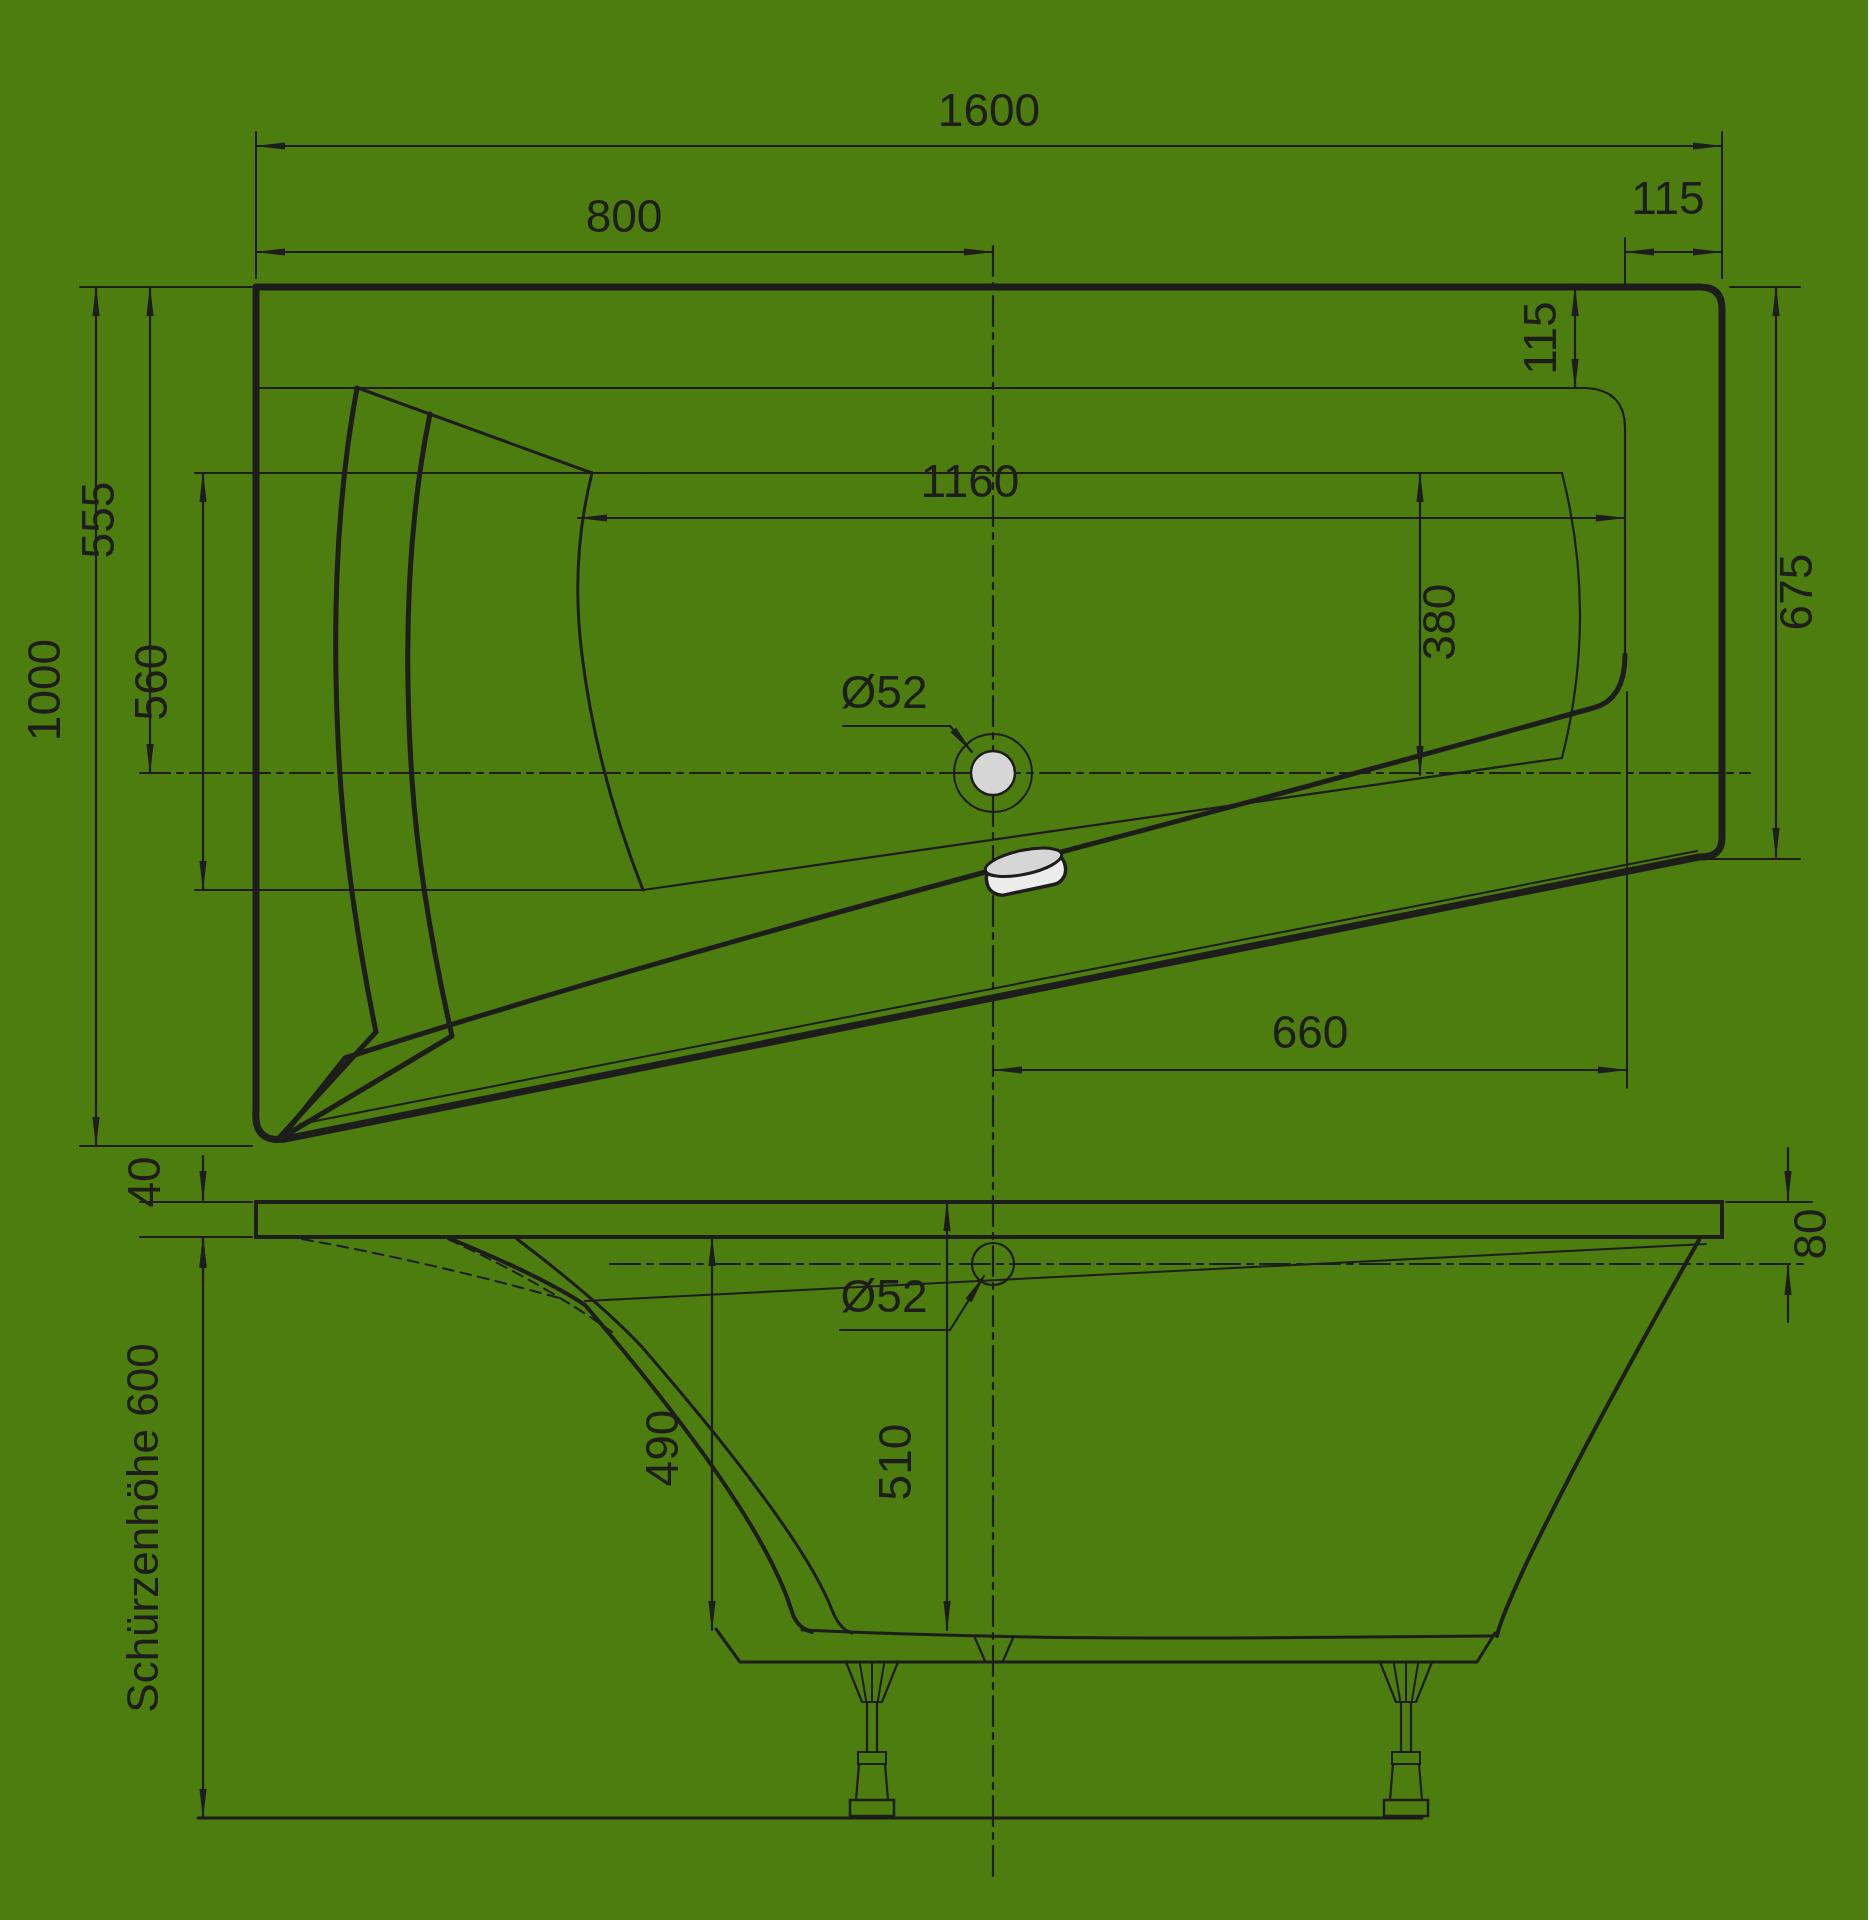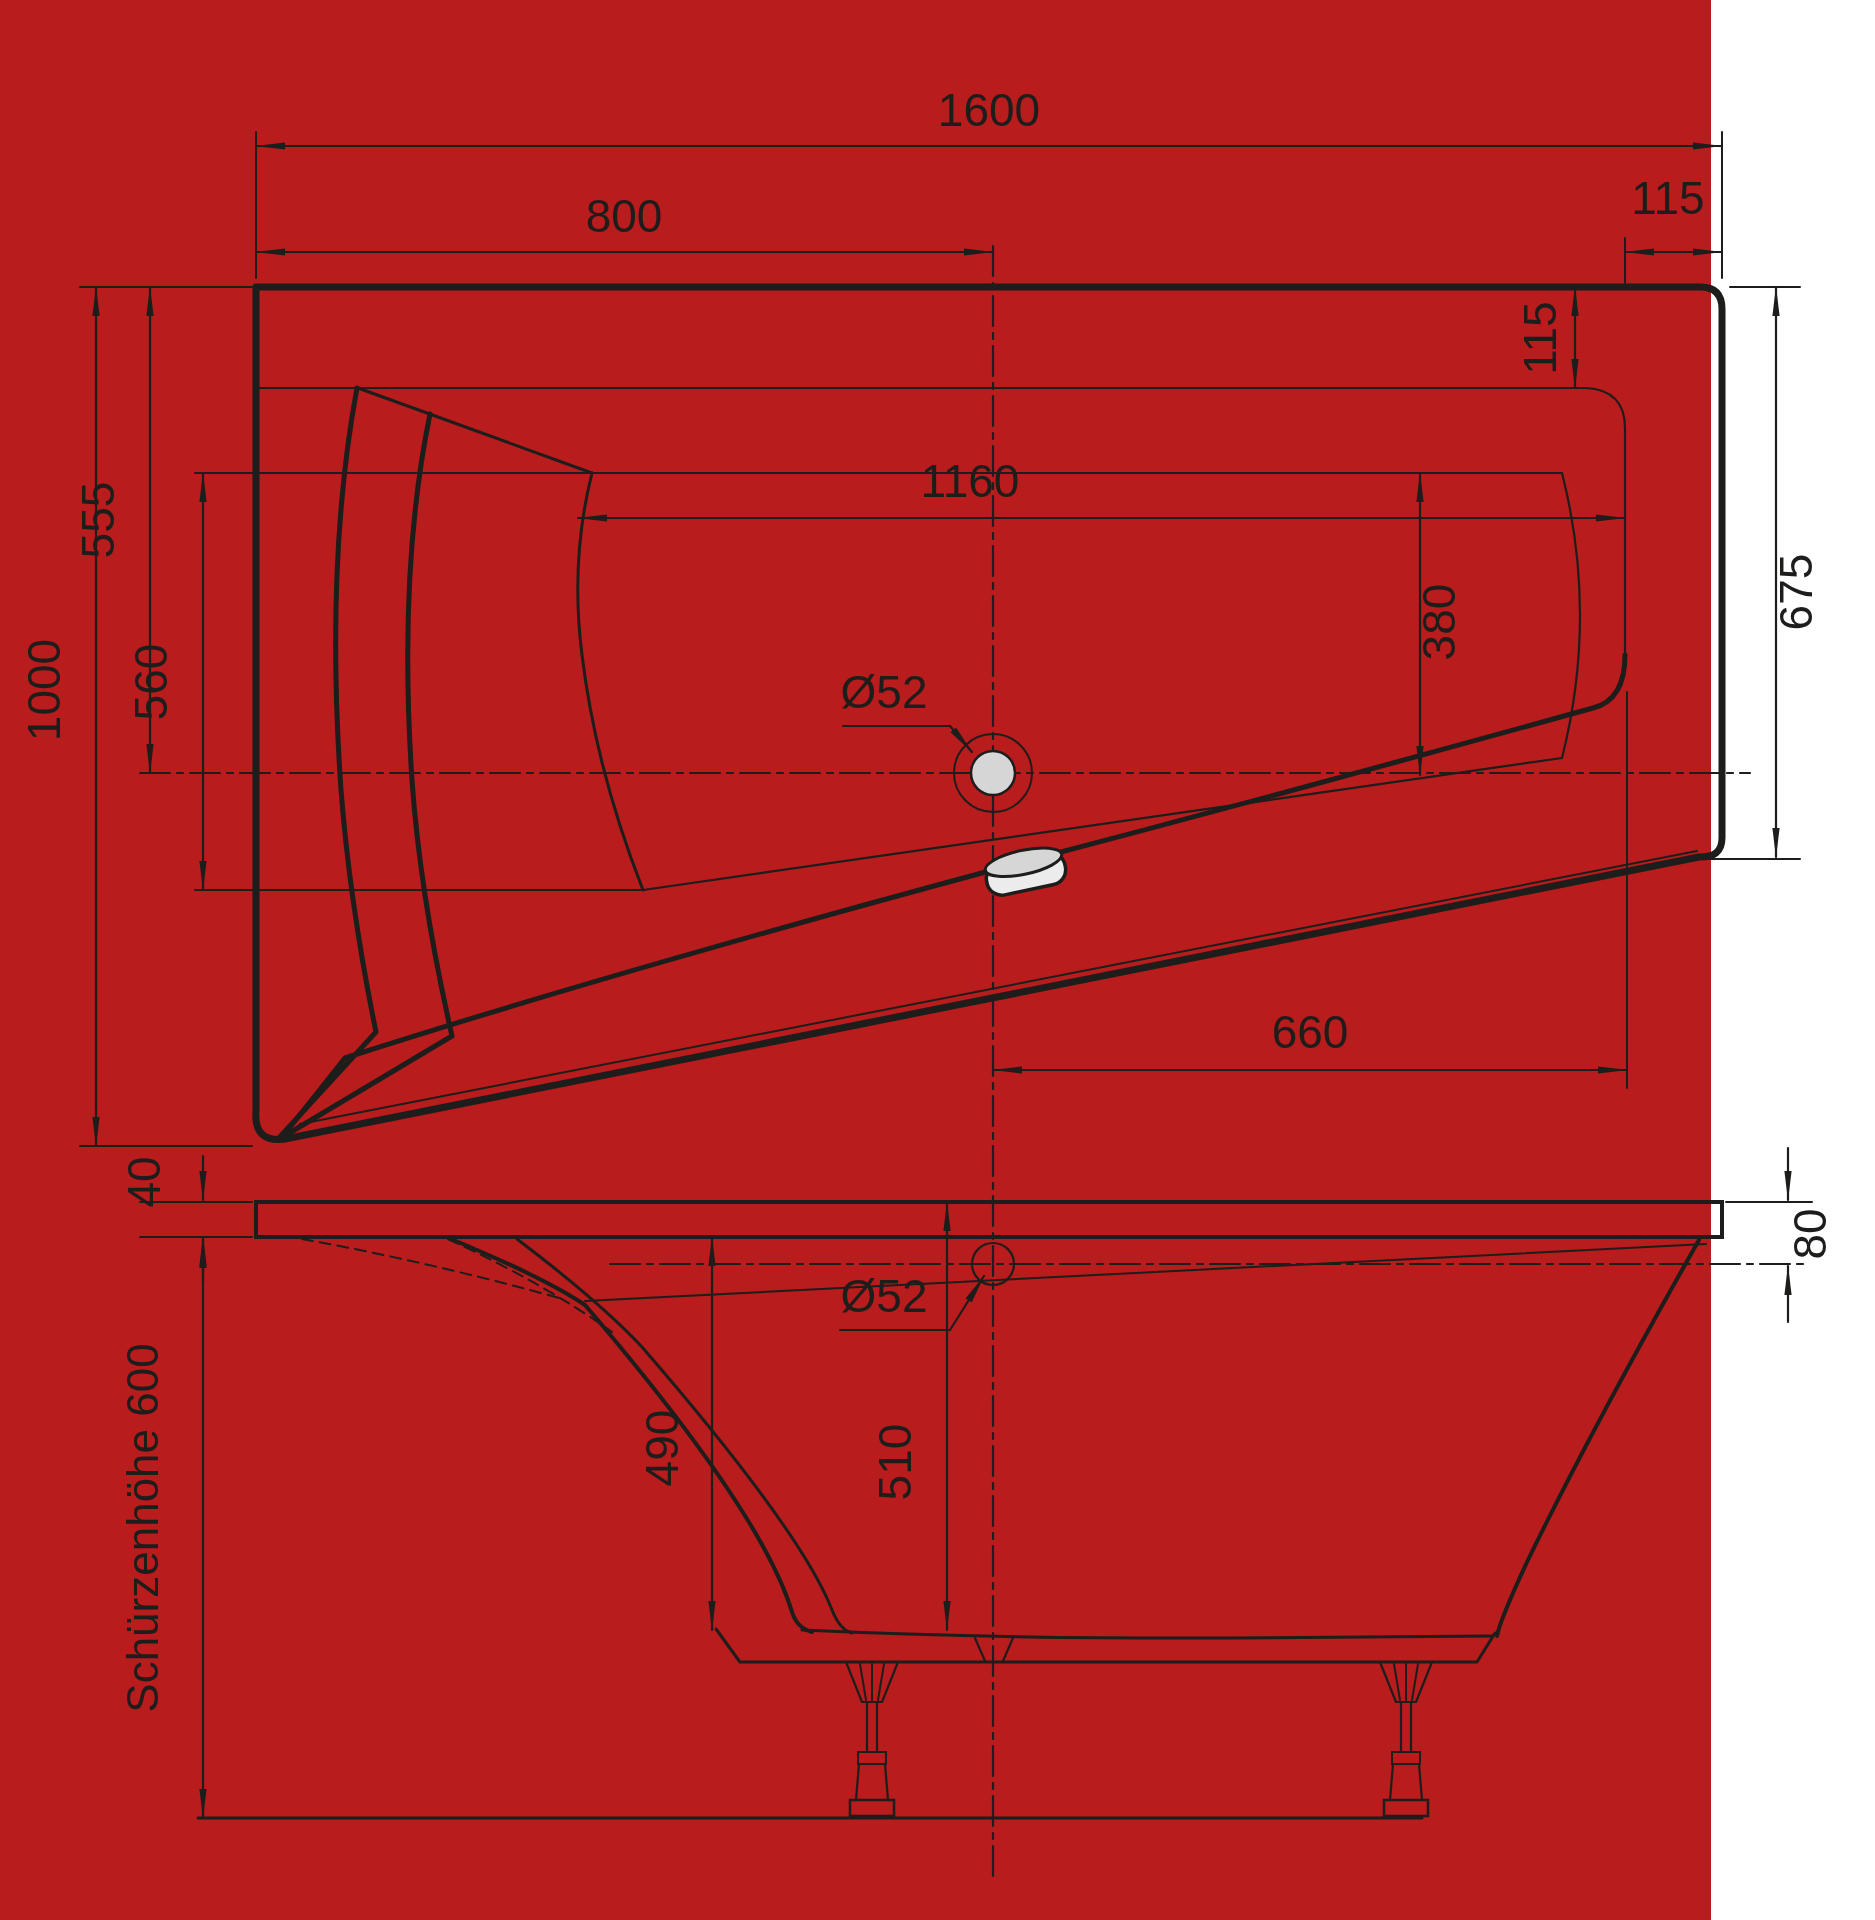--- a/index.html
+++ b/index.html
@@ -1,16 +1,16 @@
 <!DOCTYPE html>
 <html><head>
 <meta charset="utf-8">
 <style>
   html,body{margin:0;padding:0;background:#ffffff;}
-  .sheet{width:1711px;height:1920px;background:#b91c1c;position:relative;font-family:"Liberation Sans",sans-serif;}
+  .sheet{width:1868px;height:1920px;background:#4d7c0f;position:relative;font-family:"Liberation Sans",sans-serif;}
   svg{display:block;}
   text{fill:#1d1d1b;font-family:"Liberation Sans","DejaVu Sans",sans-serif;font-size:46px;}
   .lbl-small{font-size:44px;}
   .outline{stroke:#1d1d1b;fill:none;stroke-linecap:round;stroke-linejoin:round;}
   .w7{stroke-width:7px;} .w5{stroke-width:5px;} .w4{stroke-width:4px;}
   .w3{stroke-width:3px;} .w2{stroke-width:2.2px;} .thin{stroke-width:2px;}
   .dash{stroke-dasharray:11 7;}
   .cl{stroke-dasharray:30 7 6 7;}
 </style>
 </head>

